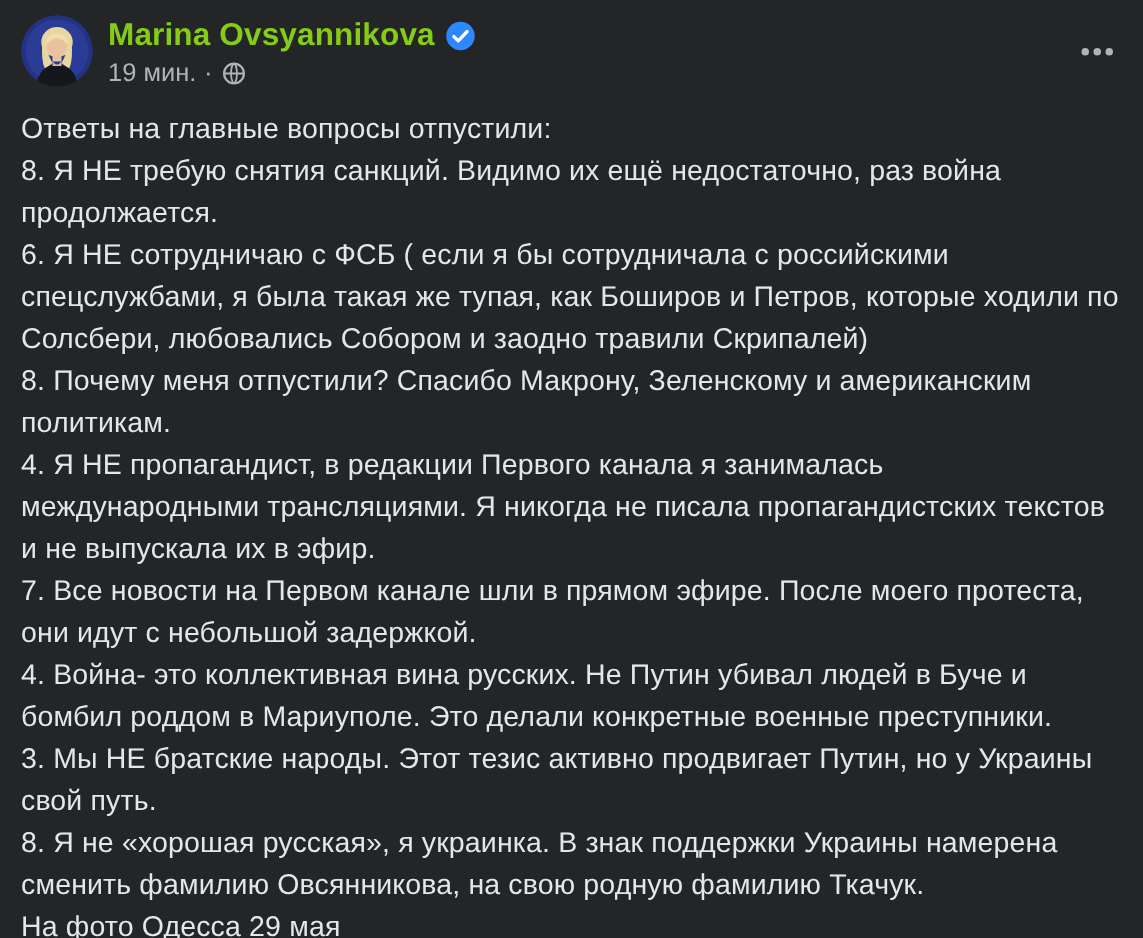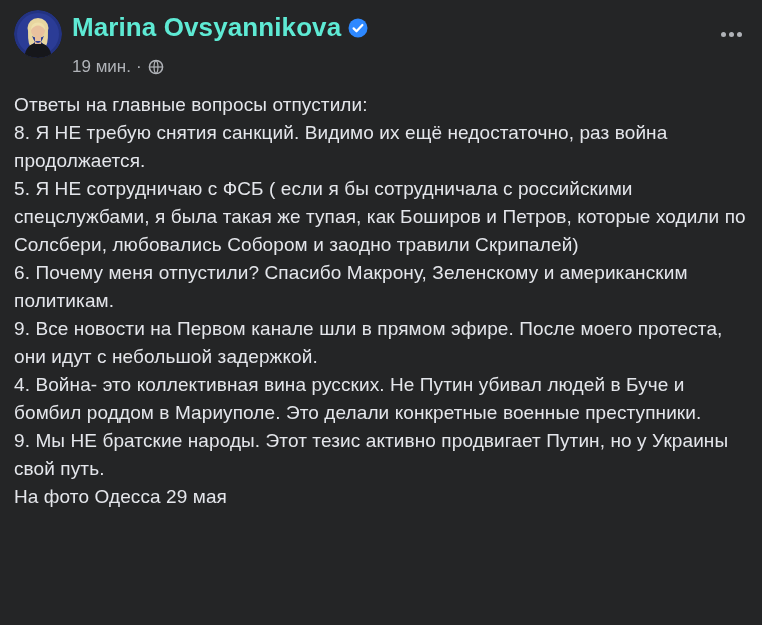--- a/index.html
+++ b/index.html
@@ -31,33 +31,33 @@
   .avatar svg { display: block; }
 
   .hinfo { margin-left: 10px; padding-top: 2px; }
 
   .name-row {
     display: flex;
     align-items: center;
     gap: 7px;
   }
   .name {
-    font-size: 26px;
+    font-size: 21px;
     font-weight: 700;
-    color: #5eead4;
+    color: #84cc16;
     letter-spacing: 0.1px;
     cursor: pointer;
   }
   .badge { display: inline-flex; width: 20px; height: 20px; }
 
   .meta-row {
     display: flex;
     align-items: center;
     gap: 5px;
-    margin-top: 14px;
+    margin-top: 3px;
     font-size: 17px;
     color: #b0b3b8;
   }
   .meta-row .timestamp { cursor: pointer; }
   .globe { display: inline-flex; width: 16px; height: 16px; margin-left: 1px; }
 
   .more {
     position: absolute;
     top: 26px;
     right: 14px;
@@ -140,21 +140,23 @@
       <span class="mdot"></span>
       <span class="mdot"></span>
       <span class="mdot"></span>
     </div>
 
   </div>
 
   <div class="body">
       <div class="body-line">Ответы на главные вопросы отпустили:</div>
       <div class="body-line">8. Я НЕ требую снятия санкций. Видимо их ещё недостаточно, раз война продолжается.</div>
-      <div class="body-line">5. Я НЕ сотрудничаю с ФСБ ( если я бы сотрудничала с российскими спецслужбами, я была такая же тупая, как Боширов и Петров, которые ходили по Солсбери, любовались Собором и заодно травили Скрипалей)</div>
-      <div class="body-line">6. Почему меня отпустили? Спасибо Макрону, Зеленскому и американским политикам.</div>
-      <div class="body-line">9. Все новости на Первом канале шли в прямом эфире. После моего протеста, они идут с небольшой задержкой.</div>
+      <div class="body-line">6. Я НЕ сотрудничаю с ФСБ ( если я бы сотрудничала с российскими спецслужбами, я была такая же тупая, как Боширов и Петров, которые ходили по Солсбери, любовались Собором и заодно травили Скрипалей)</div>
+      <div class="body-line">8. Почему меня отпустили? Спасибо Макрону, Зеленскому и американским политикам.</div>
+      <div class="body-line">4. Я НЕ пропагандист, в редакции Первого канала я занималась международными трансляциями. Я никогда не писала пропагандистских текстов и не выпускала их в эфир.</div>
+      <div class="body-line">7. Все новости на Первом канале шли в прямом эфире. После моего протеста, они идут с небольшой задержкой.</div>
       <div class="body-line">4. Война- это коллективная вина русских. Не Путин убивал людей в Буче и бомбил роддом в Мариуполе. Это делали конкретные военные преступники.</div>
-      <div class="body-line">9. Мы НЕ братские народы. Этот тезис активно продвигает Путин, но у Украины свой путь.</div>
+      <div class="body-line">3. Мы НЕ братские народы. Этот тезис активно продвигает Путин, но у Украины свой путь.</div>
+      <div class="body-line">8. Я не «хорошая русская», я украинка. В знак поддержки Украины намерена сменить фамилию Овсянникова, на свою родную фамилию Ткачук.</div>
       <div class="body-line">На фото Одесса 29 мая</div>
     </div>
 
 </div>
 
 </body></html>

